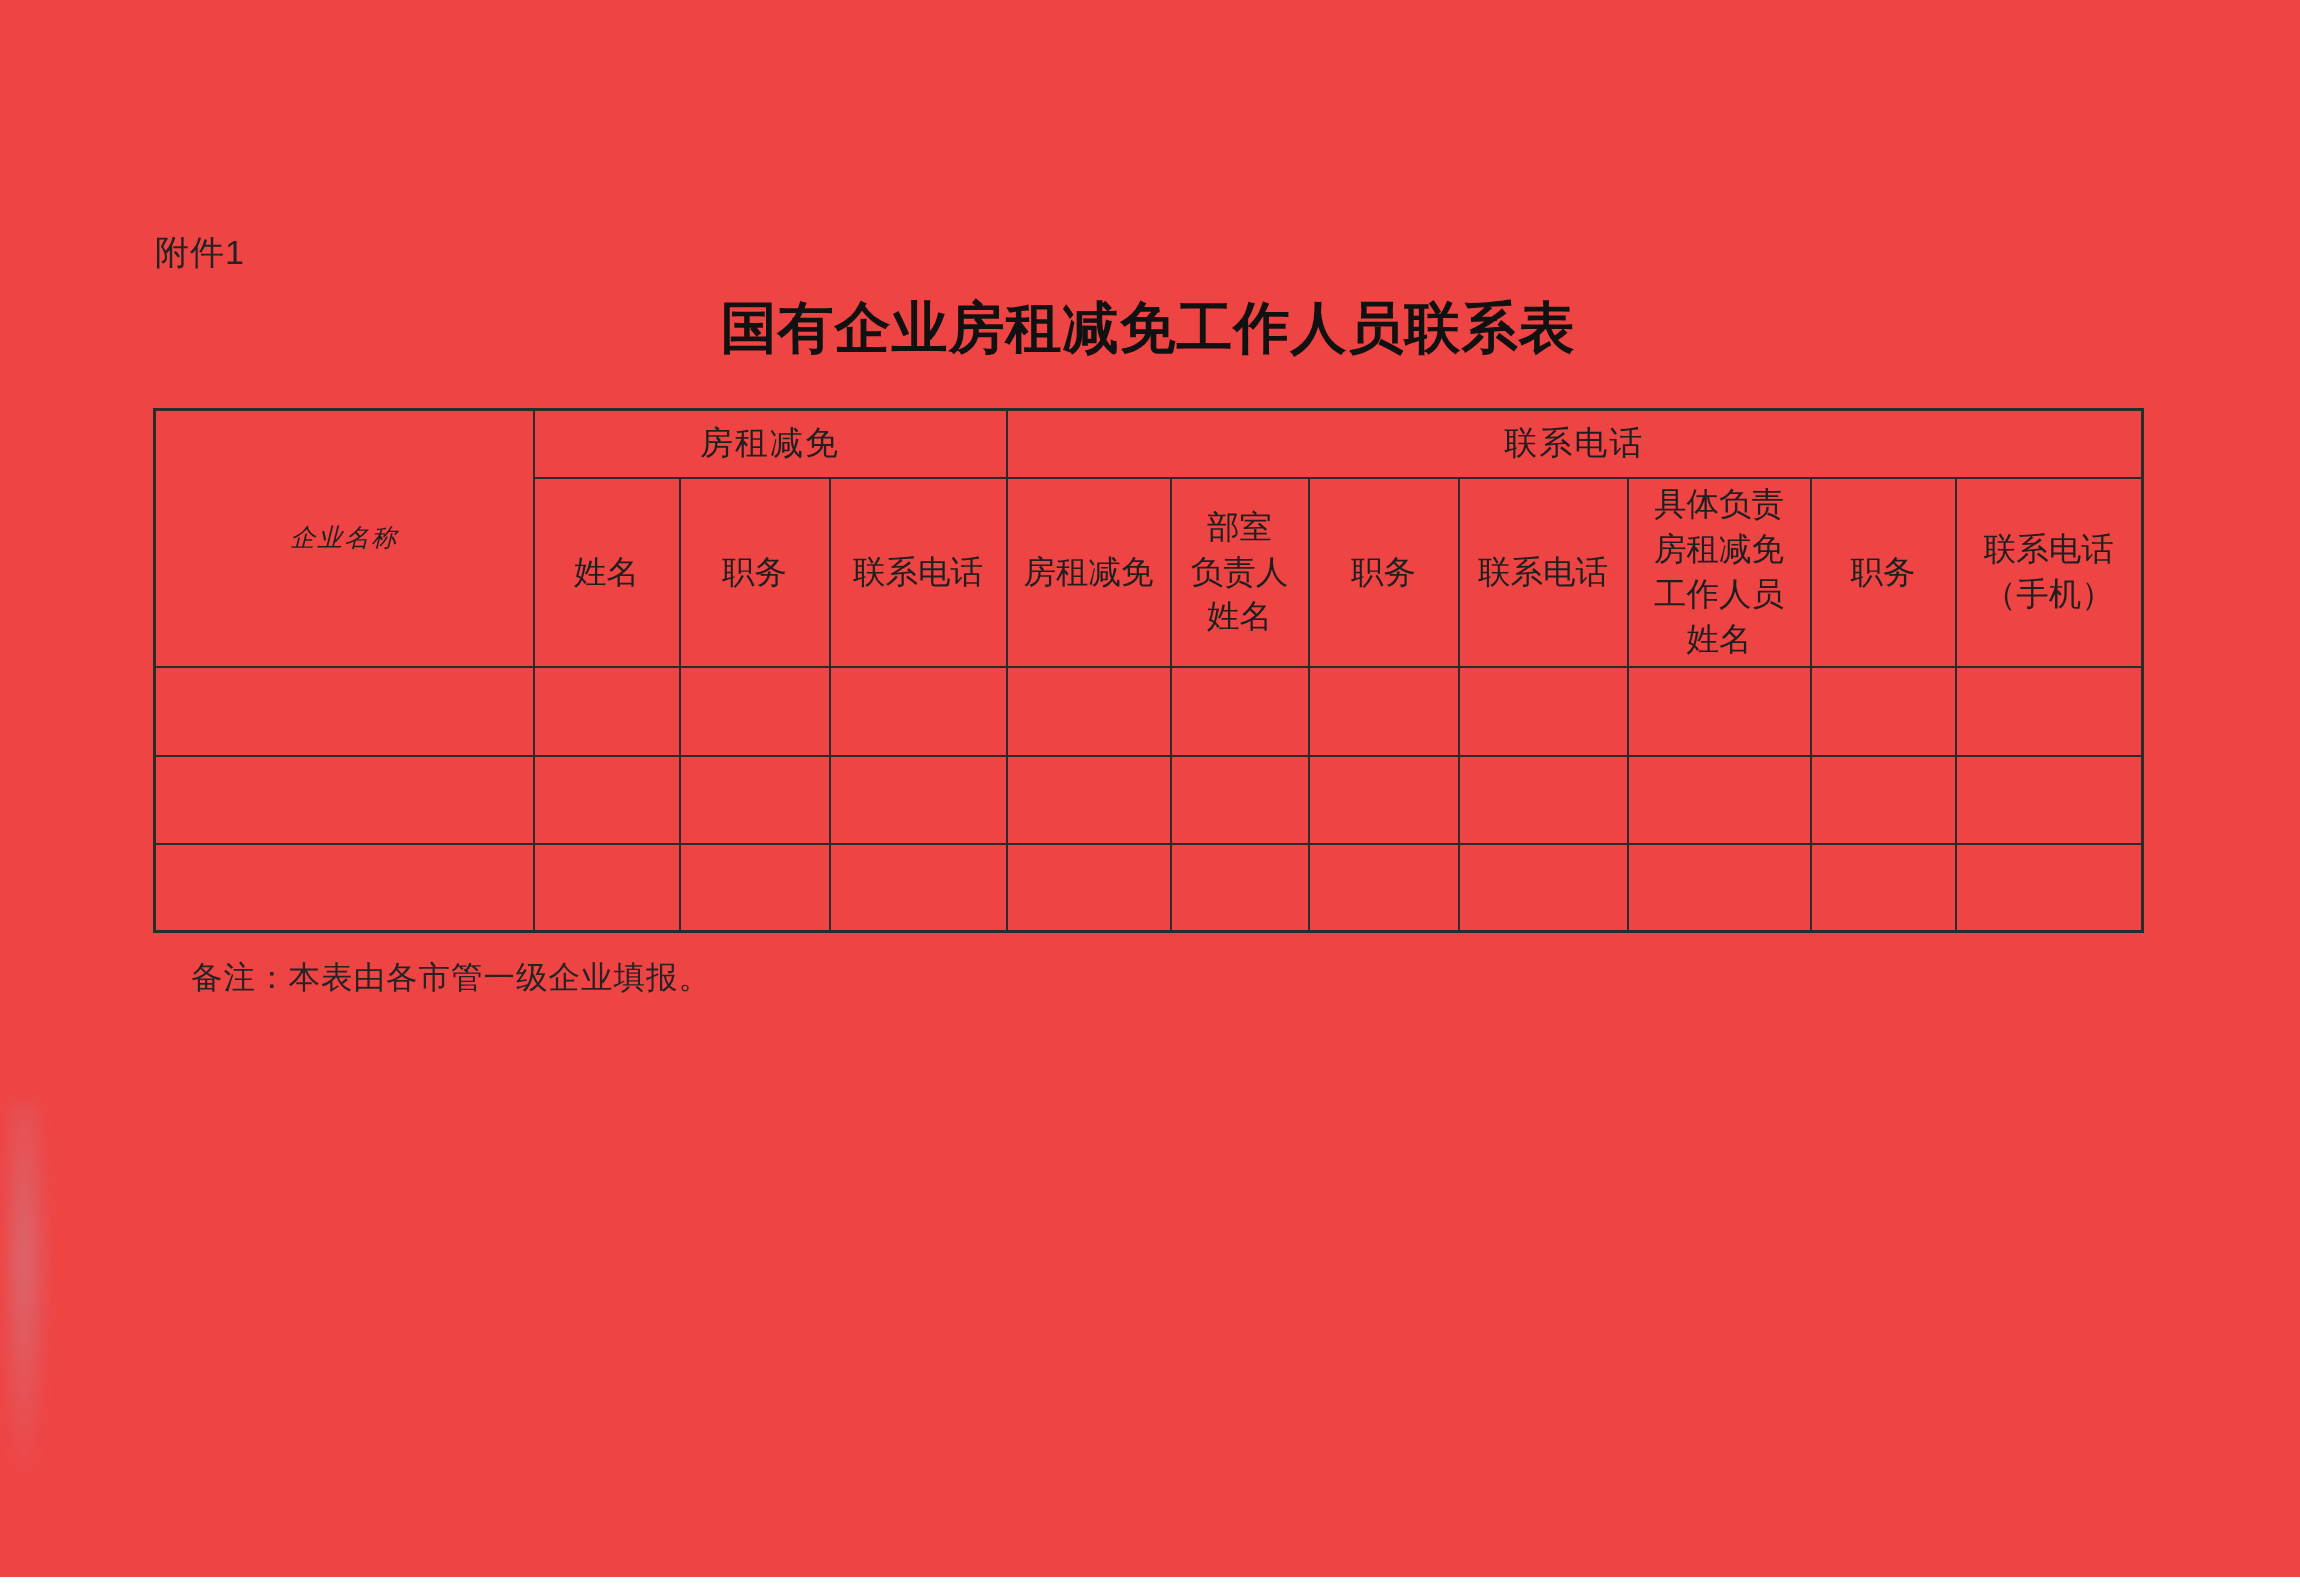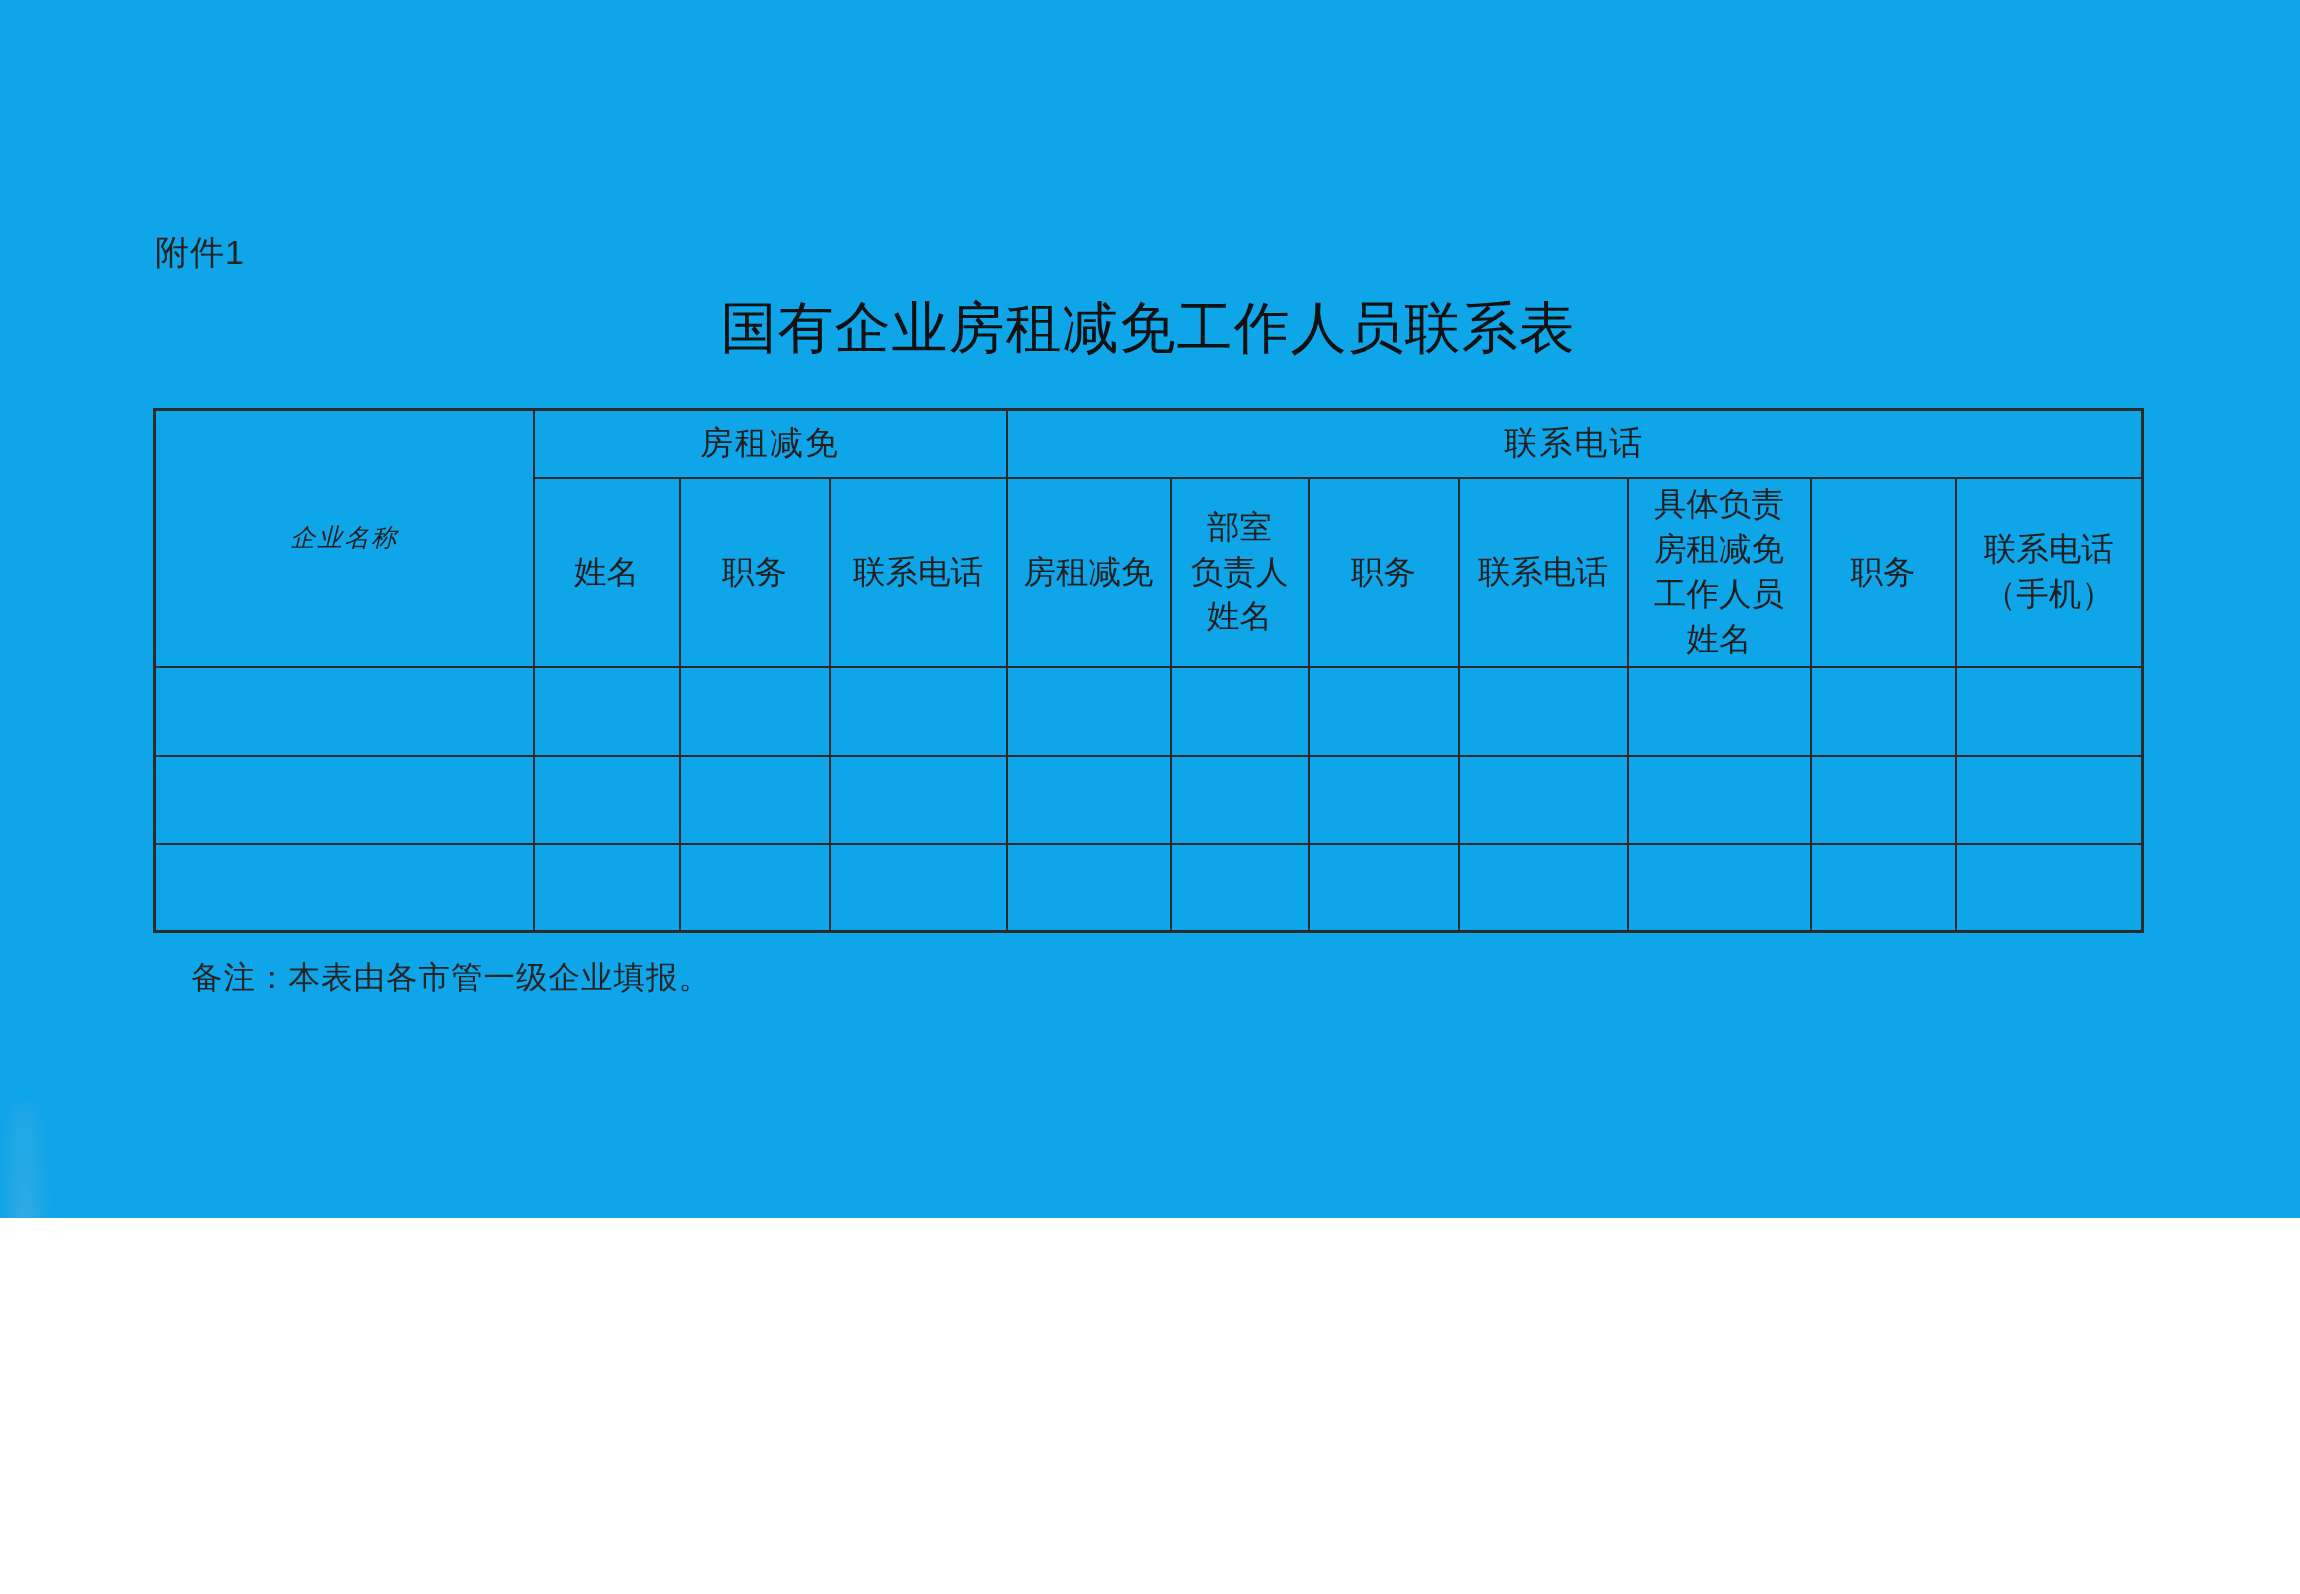--- a/index.html
+++ b/index.html
@@ -4,39 +4,39 @@
 <style>
   html, body { margin: 0; padding: 0; }
   body {
     width: 2300px; height: 1595px;
     background: #ffffff;
     font-family: "Liberation Serif", "DejaVu Serif", serif;
     color: #1f1f1f;
   }
   .page {
     position: relative;
-    width: 2300px; height: 1218px;
-    background: #0ea5e9;
+    width: 2300px; height: 1577px;
+    background: #ef4444;
     overflow: hidden;
   }
   .attachment-label {
     position: absolute;
     left: 155px; top: 230px;
     font-family: "Liberation Sans", "DejaVu Sans", sans-serif;
     font-size: 34px;
     letter-spacing: 1px;
     color: #222;
   }
   .doc-title {
     position: absolute;
     left: 153px; top: 291px;
     width: 1990px;
     text-align: center;
     font-size: 56px;
-    font-weight: 400;
+    font-weight: 700;
     letter-spacing: 1px;
     color: #111;
   }
   table.contact-table {
     position: absolute;
     left: 153px; top: 408px;
     width: 1988px;
     border-collapse: collapse;
     table-layout: fixed;
     border: 3px solid #2b2b2b;

